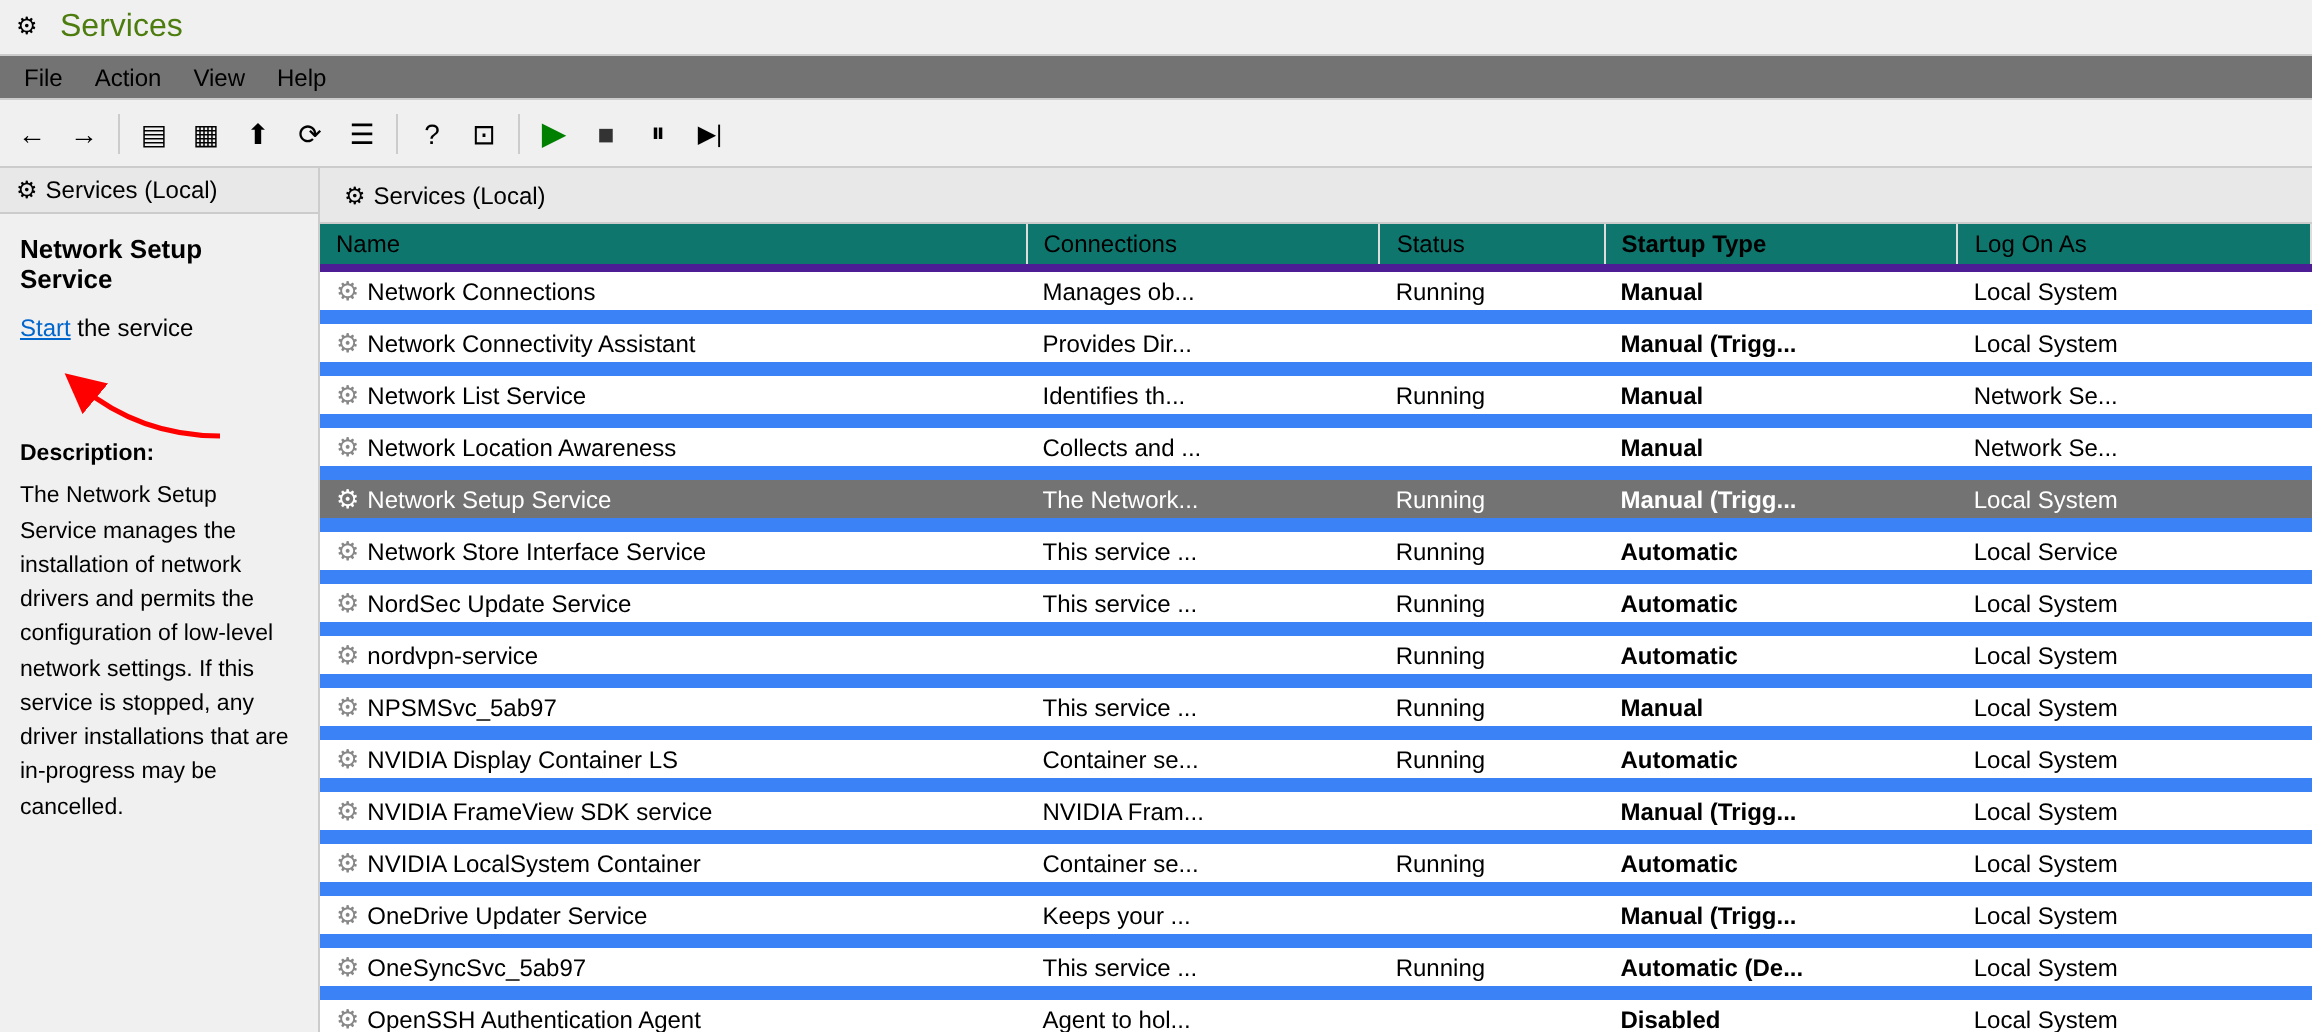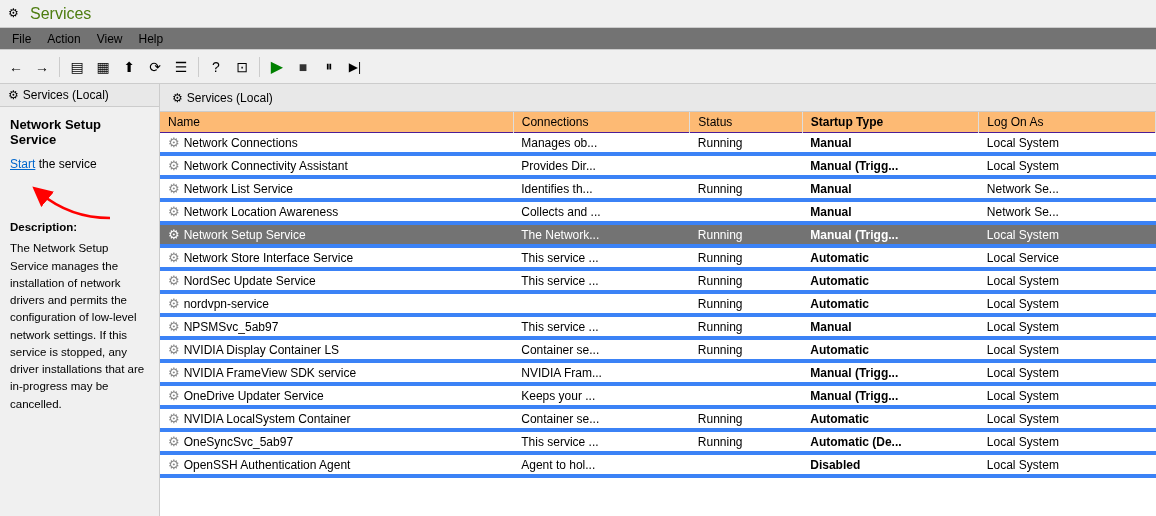--- a/index.html
+++ b/index.html
@@ -164,35 +164,35 @@
     .services-table {
       flex: 1;
       overflow-y: auto;
       overflow-x: hidden;
     }
     table {
       width: 100%;
       border-collapse: collapse;
     }
     thead tr {
-      background: #fdba74;
-      border-bottom: 1px solid #4c1d95;
+      background: #0f766e;
+      border-bottom: 4px solid #4c1d95;
     }
     thead th {
       text-align: left;
       padding: 3px 8px;
       font-weight: normal;
       font-size: 12px;
       border-right: 1px solid #ddd;
       white-space: nowrap;
       cursor: pointer;
     }
     
     tbody tr {
-      border-bottom: 4px solid #3b82f6;
+      border-bottom: 7px solid #3b82f6;
       cursor: pointer;
       padding-left: 12px;
     }
     tbody tr.selected {
       background: #737373;
       color: white;
     }
     tbody td {
       padding: 2px 8px;
       font-size: 12px;
@@ -365,31 +365,31 @@
               <td class="col-logon">Local System</td>
             </tr>
             <tr>
               <td class="col-name"><span style="font-size:13px; color: #888; margin-right:4px;">⚙</span>NVIDIA FrameView SDK service</td>
               <td class="col-desc">NVIDIA Fram...</td>
               <td class="col-status"></td>
               <td class="col-startup">Manual (Trigg...</td>
               <td class="col-logon">Local System</td>
             </tr>
             <tr>
+              <td class="col-name"><span style="font-size:13px; color: #888; margin-right:4px;">⚙</span>NVIDIA LocalSystem Container</td>
+              <td class="col-desc">Container se...</td>
+              <td class="col-status">Running</td>
+              <td class="col-startup">Automatic</td>
+              <td class="col-logon">Local System</td>
+            </tr>
+            <tr>
               <td class="col-name"><span style="font-size:13px; color: #888; margin-right:4px;">⚙</span>OneDrive Updater Service</td>
               <td class="col-desc">Keeps your ...</td>
               <td class="col-status"></td>
               <td class="col-startup">Manual (Trigg...</td>
-              <td class="col-logon">Local System</td>
-            </tr>
-            <tr>
-              <td class="col-name"><span style="font-size:13px; color: #888; margin-right:4px;">⚙</span>NVIDIA LocalSystem Container</td>
-              <td class="col-desc">Container se...</td>
-              <td class="col-status">Running</td>
-              <td class="col-startup">Automatic</td>
               <td class="col-logon">Local System</td>
             </tr>
             <tr>
               <td class="col-name"><span style="font-size:13px; color: #888; margin-right:4px;">⚙</span>OneSyncSvc_5ab97</td>
               <td class="col-desc">This service ...</td>
               <td class="col-status">Running</td>
               <td class="col-startup">Automatic (De...</td>
               <td class="col-logon">Local System</td>
             </tr>
             <tr>

